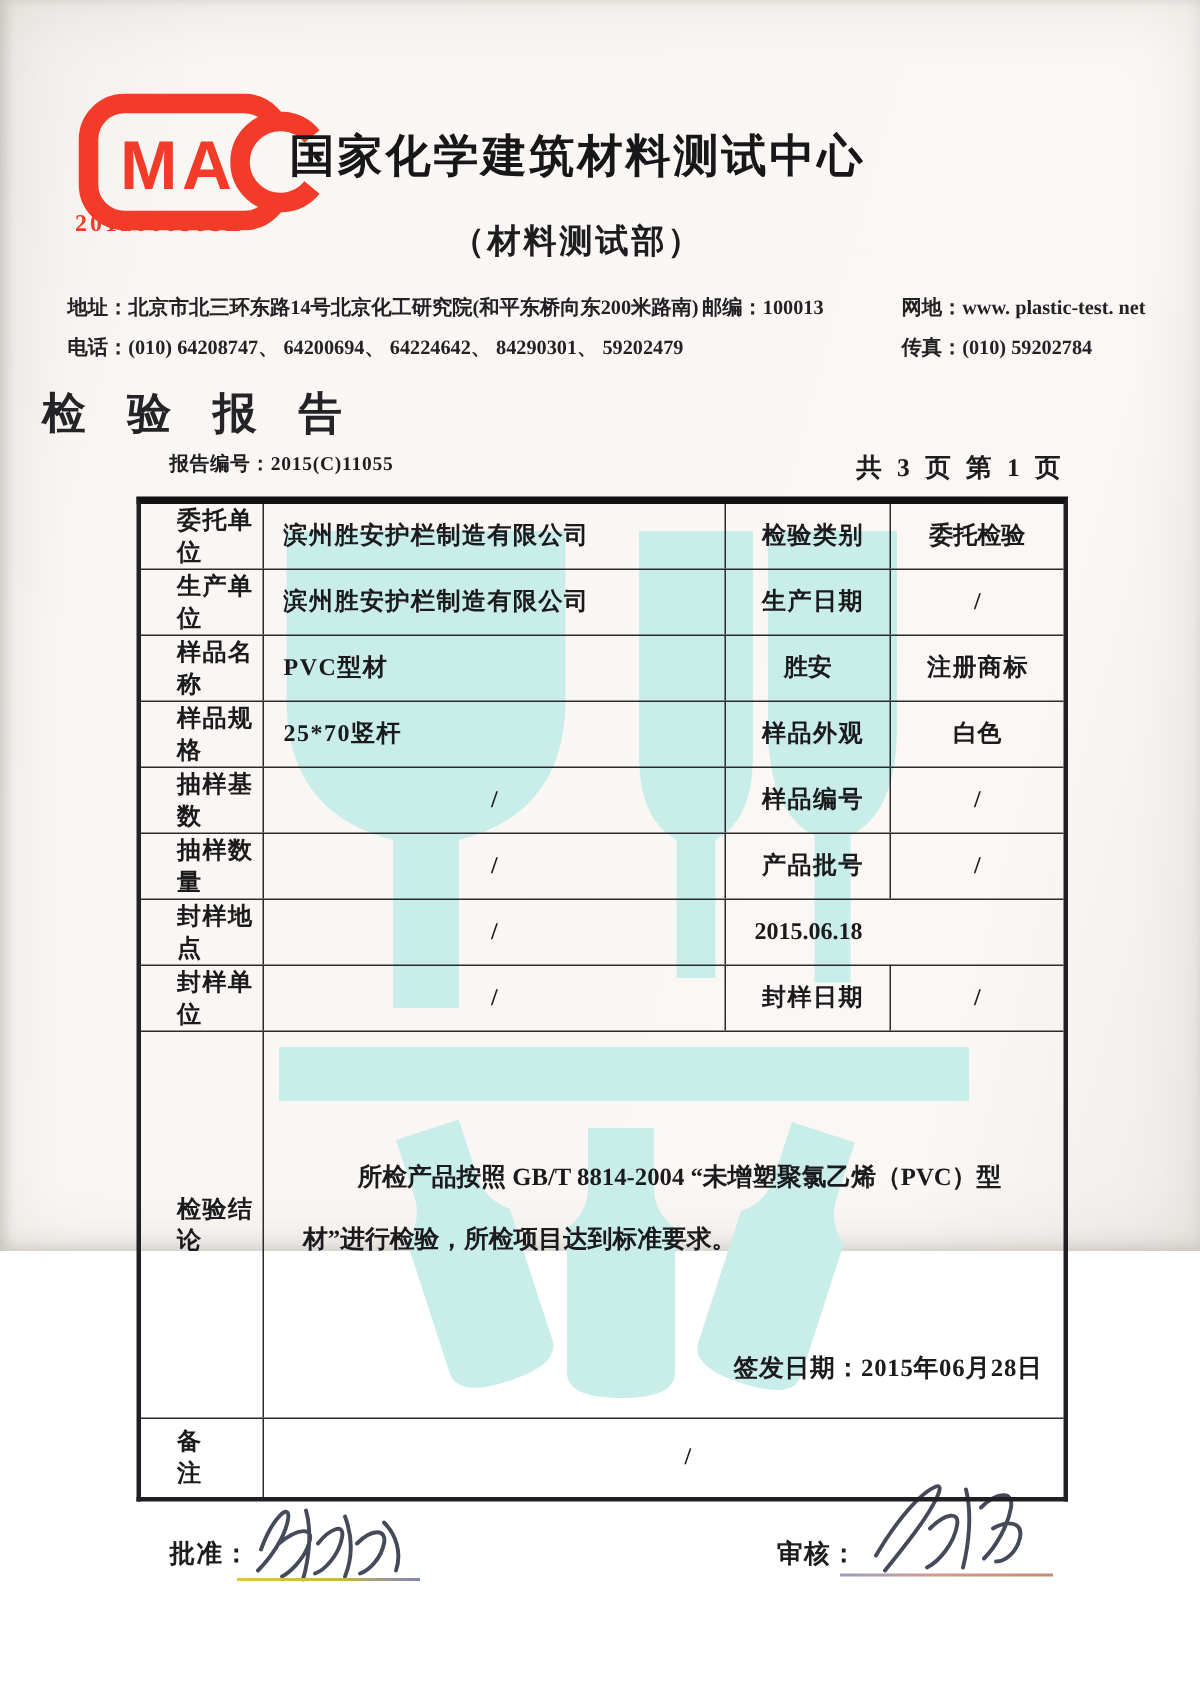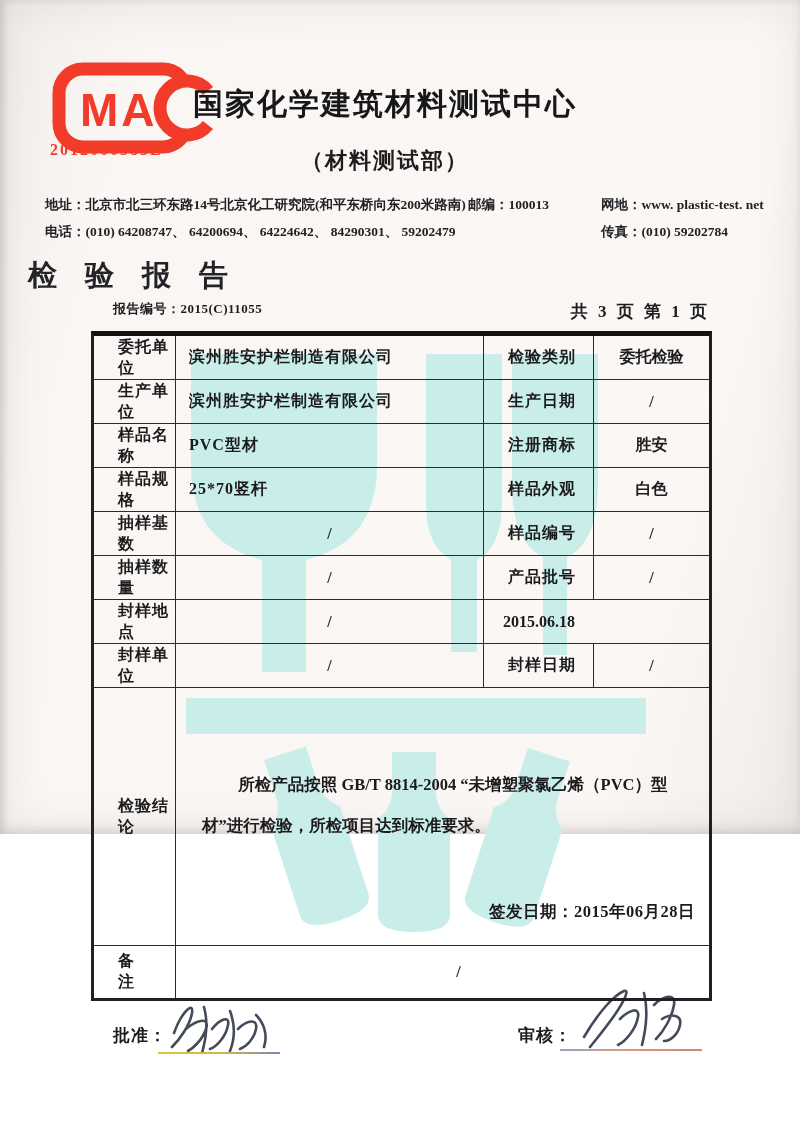--- a/index.html
+++ b/index.html
@@ -117,22 +117,22 @@
     </div>
     <div class="trow">
       <div class="cell lab">生产单位</div>
       <div class="cell vleft">滨州胜安护栏制造有限公司</div>
       <div class="cell lab">生产日期</div>
       <div class="cell vcenter">/</div>
     </div>
     <div class="trow">
       <div class="cell lab">样品名称</div>
       <div class="cell vleft">PVC型材</div>
+      <div class="cell vcenter">胜安</div>
       <div class="cell lab">注册商标</div>
-      <div class="cell vcenter">胜安</div>
     </div>
     <div class="trow">
       <div class="cell lab">样品规格</div>
       <div class="cell vleft">25*70竖杆</div>
       <div class="cell lab">样品外观</div>
       <div class="cell vcenter">白色</div>
     </div>
     <div class="trow">
       <div class="cell lab">抽样基数</div>
       <div class="cell vcenter">/</div>

